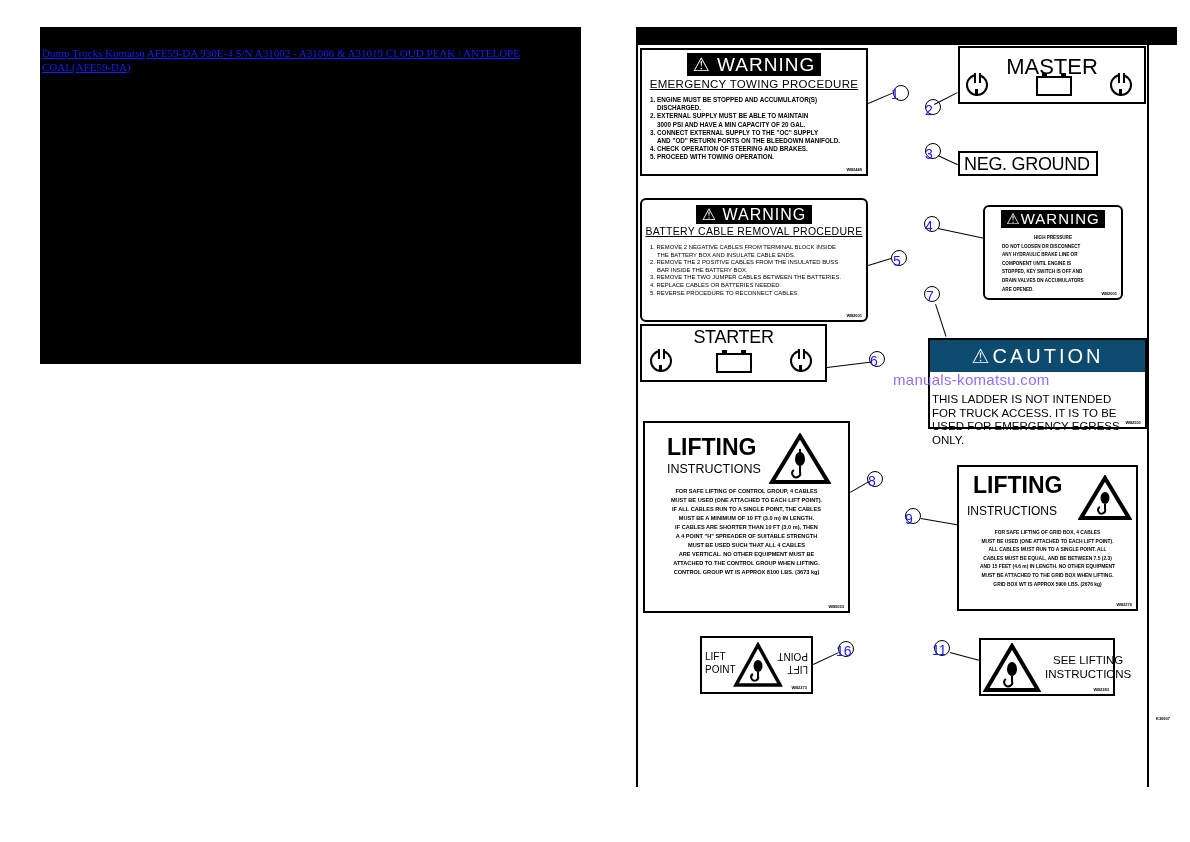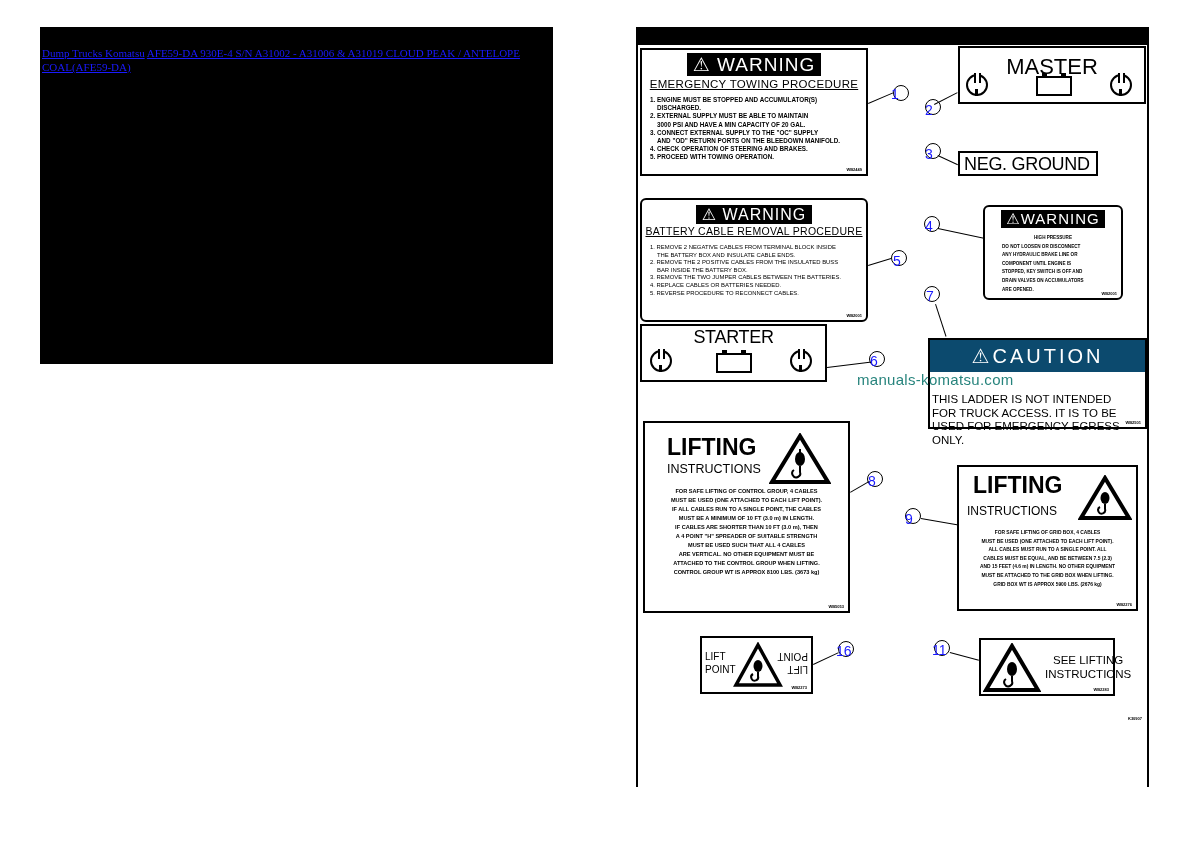--- a/index.html
+++ b/index.html
@@ -1,17 +1,17 @@
 <!DOCTYPE html>
 <html><head>
 <meta charset="utf-8">
 <style>
   html, body { margin:0; padding:0; }
   body { width:1190px; height:842px; background:#fff; position:relative; overflow:hidden; font-family:"Liberation Sans", sans-serif; color:#000; }
-  .abs { position:absolute; }
+  .abs { position:absolute;padding-left:28px; }
   #title-block { left:40px; top:27px; width:513px; height:337px; background:#000; }
   #title-link { position:absolute; left:2px; top:19px; width:500px; font-family:"Liberation Serif", serif; font-size:11px; line-height:14px; color:#1a1aff; }
   #title-link a { color:#1a1aff; text-decoration:underline; }
   #diagram { left:636px; top:27px; width:513px; height:760px; border-left:2px solid #000; border-right:2px solid #000; box-sizing:border-box; }
   #diagram-topbar { left:636px; top:27px; width:513px; height:18px; background:#000; }
   .decal { position:absolute; border:2px solid #000; background:#fff; box-sizing:border-box; }
   .decal.rounded { border-radius:6px; }
   .banner { background:#000; color:#fff; font-weight:normal; text-align:center; display:inline-block; padding:0 6px; letter-spacing:1px; }
   .decal-sub { text-align:center; text-decoration:underline; font-size:11.5px; letter-spacing:0.3px; }
   .decal-list { margin:0; padding:0 0 0 8px; list-style:none; font-size:6.3px; line-height:8.2px; font-weight:bold; }
@@ -19,21 +19,21 @@
   .callout { position:absolute; width:16px; height:16px; border:1px solid #000; border-radius:50%; box-sizing:border-box; }
   .callout-num { position:absolute; color:#1a1aff; font-size:14px; line-height:14px; }
   .leader { position:absolute; height:1px; background:#000; transform-origin:0 0; }
   .center-text { text-align:center; font-size:5.6px; line-height:9px; font-weight:bold; }
   .plug { position:absolute; width:22px; height:22px; border:2.5px solid #000; border-radius:50%; box-sizing:border-box; }
   .plug::after { content:""; position:absolute; left:6px; top:-3px; width:3px; height:10px; background:#fff; border-left:2px solid #000; border-right:2px solid #000; }
   .plug::before { content:""; position:absolute; left:7px; bottom:-2px; width:3px; height:7px; background:#000; }
   .battery { position:absolute; width:36px; height:20px; border:2px solid #000; box-sizing:border-box; font-size:9px; }
   .battery::before, .battery::after { content:""; position:absolute; top:-5px; width:5px; height:4px; background:#000; }
   .battery::before { left:4px; } .battery::after { right:4px; }
-  .watermark { position:absolute; left:857px; top:371px; font-size:15px; color:#0f766e; opacity:0.9; letter-spacing:0.3px; }
+  .watermark { position:absolute; left:893px; top:371px; font-size:15px; color:#8b5cf6; opacity:0.9; letter-spacing:0.3px; }
 </style>
 </head>
 <body>
 
 <div id="title-block" class="abs">
   <div id="title-link">
     <a href="#">Dump Trucks Komatsu</a>
     <a href="#">AFE59-DA 930E-4 S/N A31002 - A31006 &amp; A31019 CLOUD PEAK / ANTELOPE COAL(AFE59-DA)</a>
   </div>
 </div>

